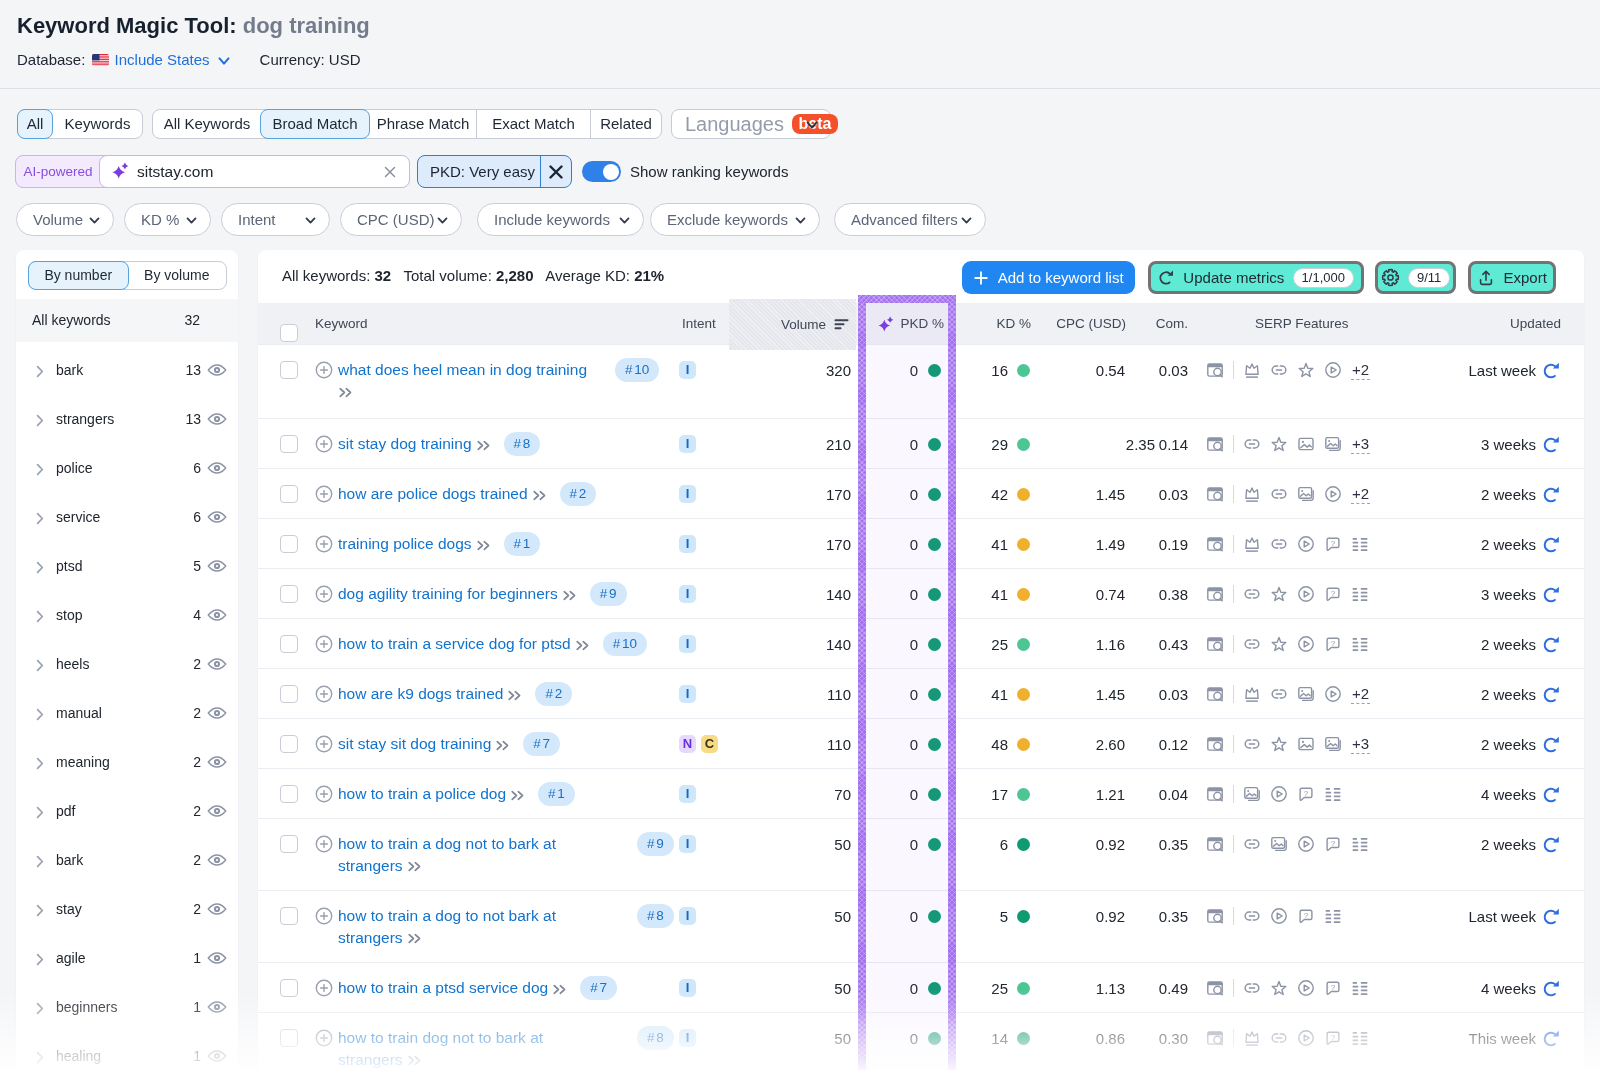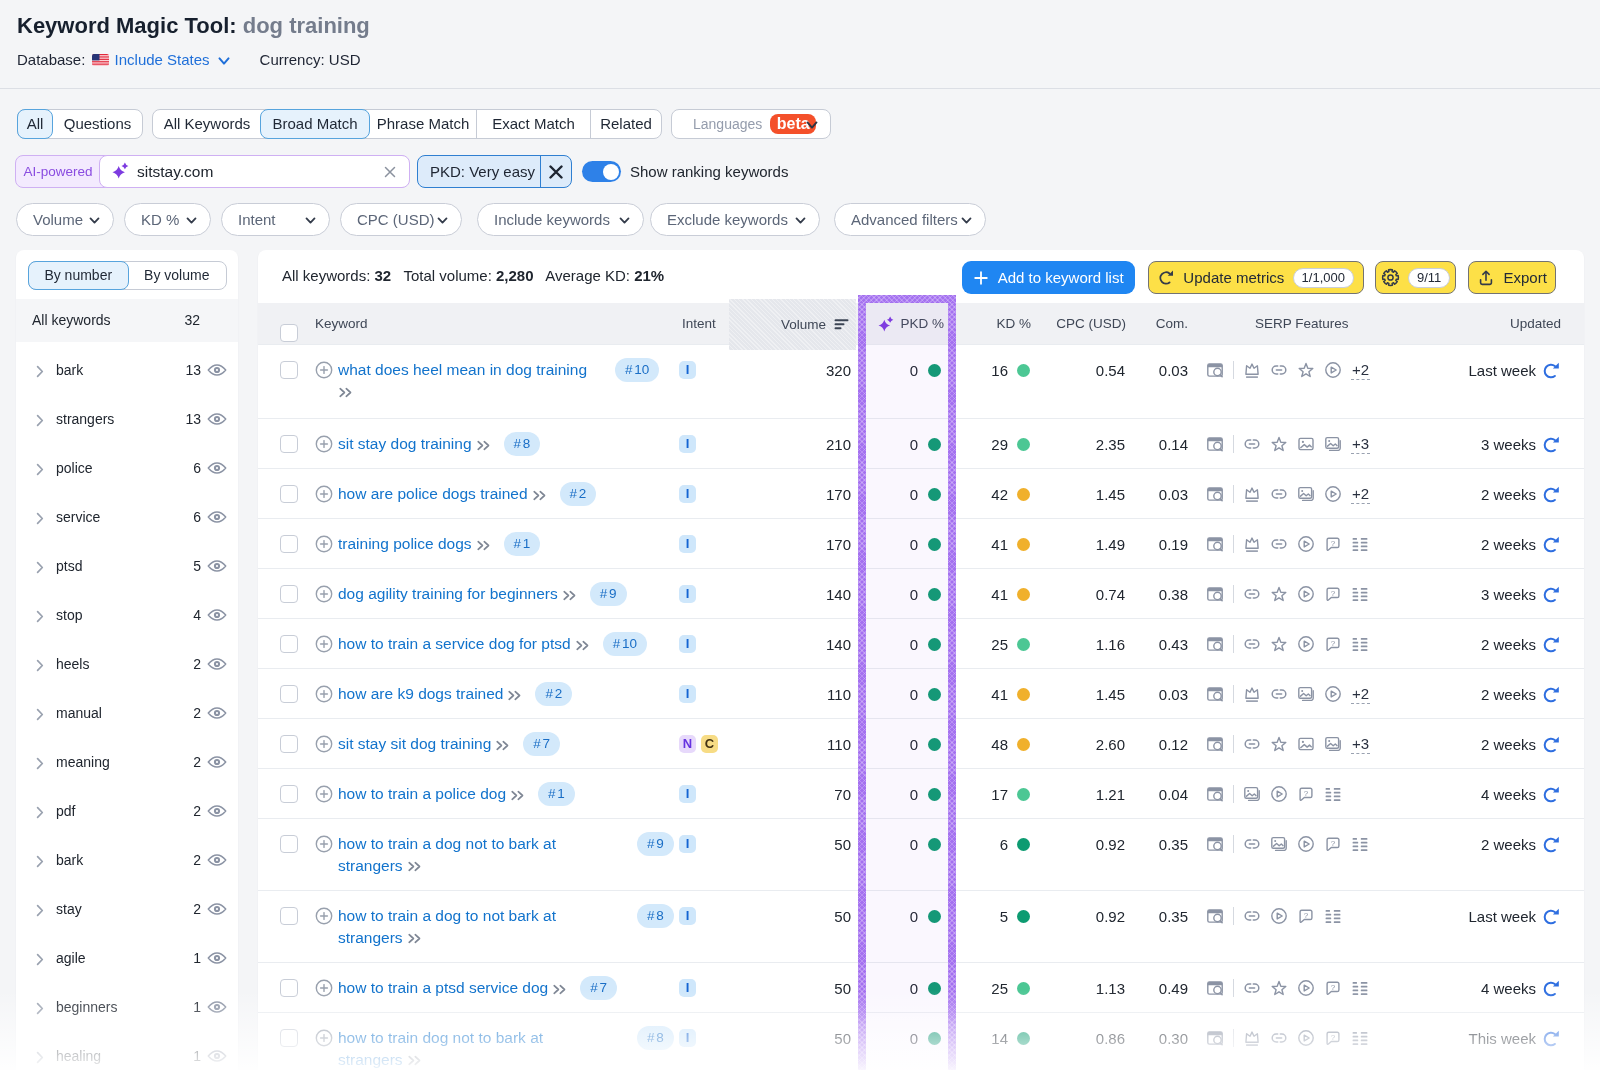--- a/index.html
+++ b/index.html
@@ -15,21 +15,21 @@
 
 
 .tabs { position:absolute; top:109px; height:30px; display:flex; background:#fff;
   border:1px solid #c6cbd5; border-radius:8px; }
 .tab { height:28px; line-height:28px; text-align:center; font-size:15px; color:#1f2734; }
 .tab.sep { border-left:1px solid #c6cbd5; }
 .tab.sel { background:#e6f2fc; border:1px solid #57a4dd; border-radius:8px; height:30px; line-height:28px;
   margin:-1px 0 -1px -1px; position:relative; z-index:2; }
 .langs { position:absolute; left:671px; top:109px; width:160px; height:30px; background:#fff;
   border:1px solid #c6cbd5; border-radius:8px; display:flex; align-items:center; }
-.langs .lt { color:#949cac; font-size:14px; margin-left:21px; }
+.langs .lt { color:#949cac; font-size:20px; margin-left:13px; }
 .beta { background:#f4502a; color:#fff; font-size:16px; font-weight:bold; border-radius:8px;
   padding:1px 6.5px 1.5px; margin-left:8px; }
 
 
 .aiwrap { position:absolute; left:15px; top:155px; width:394px; height:33px; background:#f3eafe;
   border:1px solid #cfb0f3; border-radius:8px; }
 .ailabel { position:absolute; left:0; top:0; width:84px; height:31px; line-height:31px; text-align:center;
   color:#8a4ce0; font-size:13.5px; }
 .aiinput { position:absolute; left:83px; top:-1px; width:311px; height:33px; background:#fff;
   border:1px solid #cfb0f3; border-radius:8px; display:flex; align-items:center; }
@@ -72,21 +72,21 @@
 .seye { position:absolute; right:-9px; top:17px; width:20px; }
 .sitem .seye { right:11px; }
 
 
 .toolbar { position:absolute; left:0; top:0; width:1326px; height:53px; }
 .tstats { position:absolute; left:24px; top:17px; font-size:15px; color:#20262f; }
 .tstats b { font-weight:bold; }
 .btn { position:absolute; top:11px; height:33px; border-radius:8px; font-size:15px; display:flex;
   align-items:center; justify-content:center; }
 .btn.blue { left:704px; width:173px; background:#1f86f2; color:#fff; border-radius:9px; }
-.btn.gray { background:#fde047; border:1px solid #737373; color:#232a37; }
+.btn.gray { background:#5eead4; border:3px solid #737373; color:#232a37; }
 .pill { background:#fff; border:1px solid #c9ced8; border-radius:11px; font-size:13px; color:#232a37;
   padding:1px 8px 2px; }
 
 
 .thead { position:absolute; left:0; top:53px; width:1326px; height:42px; background:#f0f1f4; border-bottom:1px solid #e9ecf0;
   font-size:13.5px; color:#3f4756; }
 .thead .hc { position:absolute; top:0; line-height:42px; }
 .volhead { position:absolute; left:471px; top:-4px; width:127px; height:51px; background:#e5e7ec; background-image:repeating-linear-gradient(45deg, rgba(255,255,255,0.38) 0 1px, rgba(0,0,0,0) 1px 3px);
   display:flex; align-items:center; justify-content:flex-end; padding-right:6px; }
 .volhead .vt { margin-right:8px; line-height:normal; }
@@ -160,21 +160,21 @@
     <span style="margin:2px 0 0 8px;display:inline-flex">
         <svg width="12" height="8" viewBox="0 0 12 8" style="">
           <path d="M1.5 1.4 L6.0 6.6 L10.5 1.4" fill="none" stroke="#1f6fd9" stroke-width="2.0" stroke-linecap="round" stroke-linejoin="round"></path>
         </svg>
       </span>
     <span style="margin-left:30px">Currency: USD</span></div>
   <div class="hr"></div>
 
   <div class="tabs" style="left:17px">
     <div class="tab sel" style="width:36px">All</div>
-    <div class="tab" style="width:89px">Questions</div>
+    <div class="tab" style="width:89px">Keywords</div>
   </div>
   <div class="tabs" style="left:152px">
     <div class="tab" style="width:108px">All Keywords</div>
     <div class="tab sel" style="width:110px">Broad Match</div>
     <div class="tab" style="width:106px">Phrase Match</div>
     <div class="tab sep" style="width:114px">Exact Match</div>
     <div class="tab sep" style="width:71px">Related</div>
   </div>
   <div class="langs">
       <span class="lt">Languages</span>
@@ -571,21 +571,21 @@
             </div>
           </div>
 <div class="intcell">
             <span class="ibadge bI">I</span>
           </div>
 <div class="num" style="left:490px;width:103px">210</div>
 <div class="num" style="left:620px;width:40px">0</div>
 <span class="dot" style="left:670px;background:#0d9b71"></span>
 <div class="num" style="left:700px;width:50px">29</div>
 <span class="dot" style="left:759px;background:#4cc794"></span>
-<div class="num" style="left:780px;width:87px">2.35</div>
+<div class="num" style="left:810px;width:87px">2.35</div>
 <div class="num" style="left:860px;width:70px">0.14</div>
 <div class="serp">
             <span class="sic"><svg width="18" height="18" viewBox="0 0 18 18" style="">
                 <rect x="1.8" y="2.9" width="14.4" height="12.2" rx="1.6" fill="none" stroke="#8b93a4" stroke-width="1.4"></rect>
                 <path d="M3.4 2.9 h11.2 a1.6 1.6 0 0 1 1.6 1.6 v1.7 H1.8 V4.5 a1.6 1.6 0 0 1 1.6-1.6 z" fill="#8b93a4" stroke="none"></path>
                 <circle cx="11.5" cy="11" r="3.7" fill="#fff" stroke="#8b93a4" stroke-width="1.4"></circle>
                 <line x1="14.2" y1="13.7" x2="16.1" y2="15.6" stroke="#8b93a4" stroke-width="1.5" stroke-linecap="round"></line>
               </svg></span>
             <span class="sdiv"></span>
             <span class="sic"><svg width="18" height="18" viewBox="0 0 18 18" style="">

